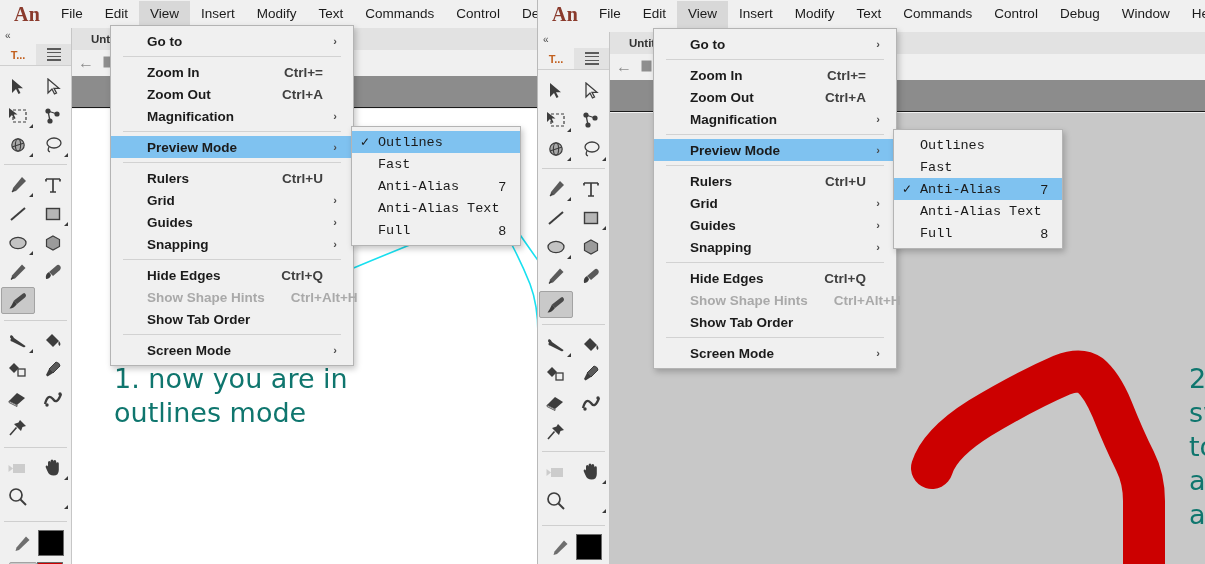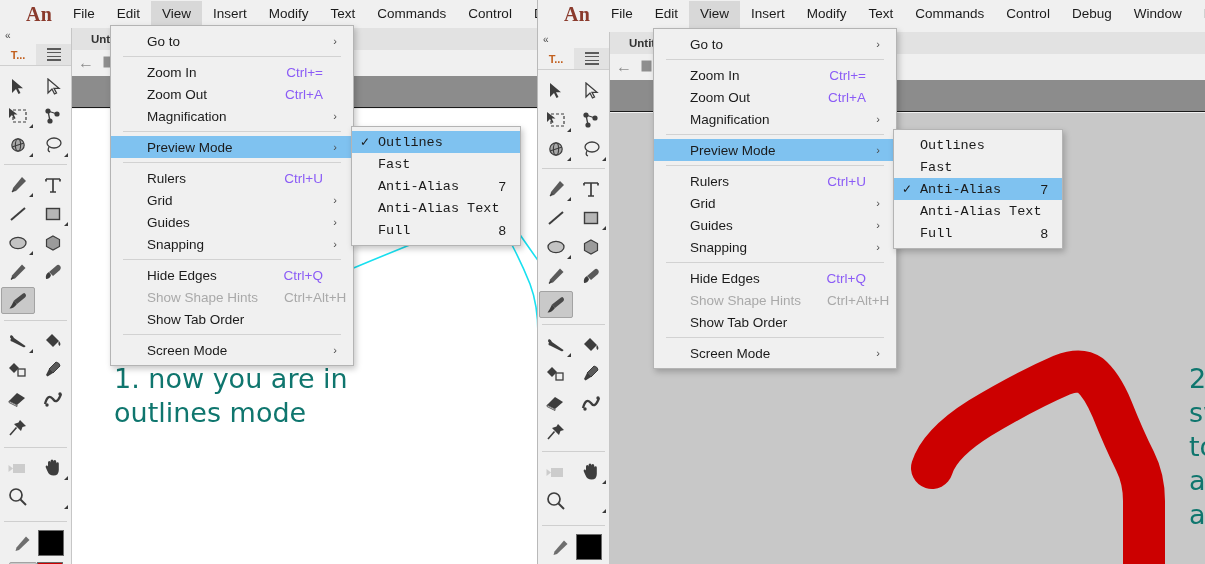--- a/index.html
+++ b/index.html
@@ -12,21 +12,21 @@
   }
   .root { position: relative; width: 1205px; height: 564px; overflow: hidden; }
 
   
   .app { position: absolute; top: 0; height: 564px; overflow: hidden; background: #f0f0f0; }
   .app.left  { left: 0;   width: 613px; }
   .app.right { left: 537px; width: 668px; border-left: 1px solid #b9b9b9; }
 
   
   .menubar {
-    position: absolute; top: 0; left: 12px; right: 0; height: 28px;
+    position: absolute; top: 0; left: 0; right: 0; height: 28px;
     background: #f0f0f0;
     display: flex; align-items: center;
     white-space: nowrap;
   }
   .app-logo {
     font-family: "Liberation Serif", serif;
     font-size: 20px; font-weight: bold;
     color: #8a3a2c;
     padding: 0 10px 0 14px;
     letter-spacing: .2px;
@@ -123,30 +123,30 @@
     z-index: 50;
   }
   .mrow {
     display: flex; align-items: center;
     height: 22px; padding: 0 0 0 0;
     font-size: 13.5px; color: #1b1b1b;
     position: relative; white-space: nowrap;
   }
   .mrow .check { width: 26px; text-align: center; font-size: 12px; color: #1b1b1b; }
   .mrow .lbl  { flex: 1; }
-  .mrow .acc  { color: #8b5cf6; padding-left: 26px; }
+  .mrow .acc  { color: #404040; padding-left: 26px; }
   .mrow .arrow {
     width: 24px; text-align: center; color: #4a4a4a; font-size: 11px;
   }
   .mrow.hl { background: #7fc2f0; }
   .mrow.disabled .lbl, .mrow.disabled .acc { color: #a9a9a9; }
   .msep { height: 1px; background: #d2d2d2; margin: 4px 12px; }
 
   .menu-main { width: 244px; padding-left: 0; }
-  .menu-main .mrow { padding-left: 36px; padding-right: 6px; }
+  .menu-main .mrow { padding-left: 36px; padding-right: 6px; font-weight: bold; }
   .menu-main .mrow .lbl { flex: 1; }
   .menu-sub { width: 170px; }
   .menu-sub .mrow { padding-right: 14px; }
   .menu-sub .mrow .lbl { flex: 1; font-family: Liberation Mono, monospace; }
 
   
   .annot {
     position: absolute;
     font-size: 27px; line-height: 34px;
     color: #0f766e;

